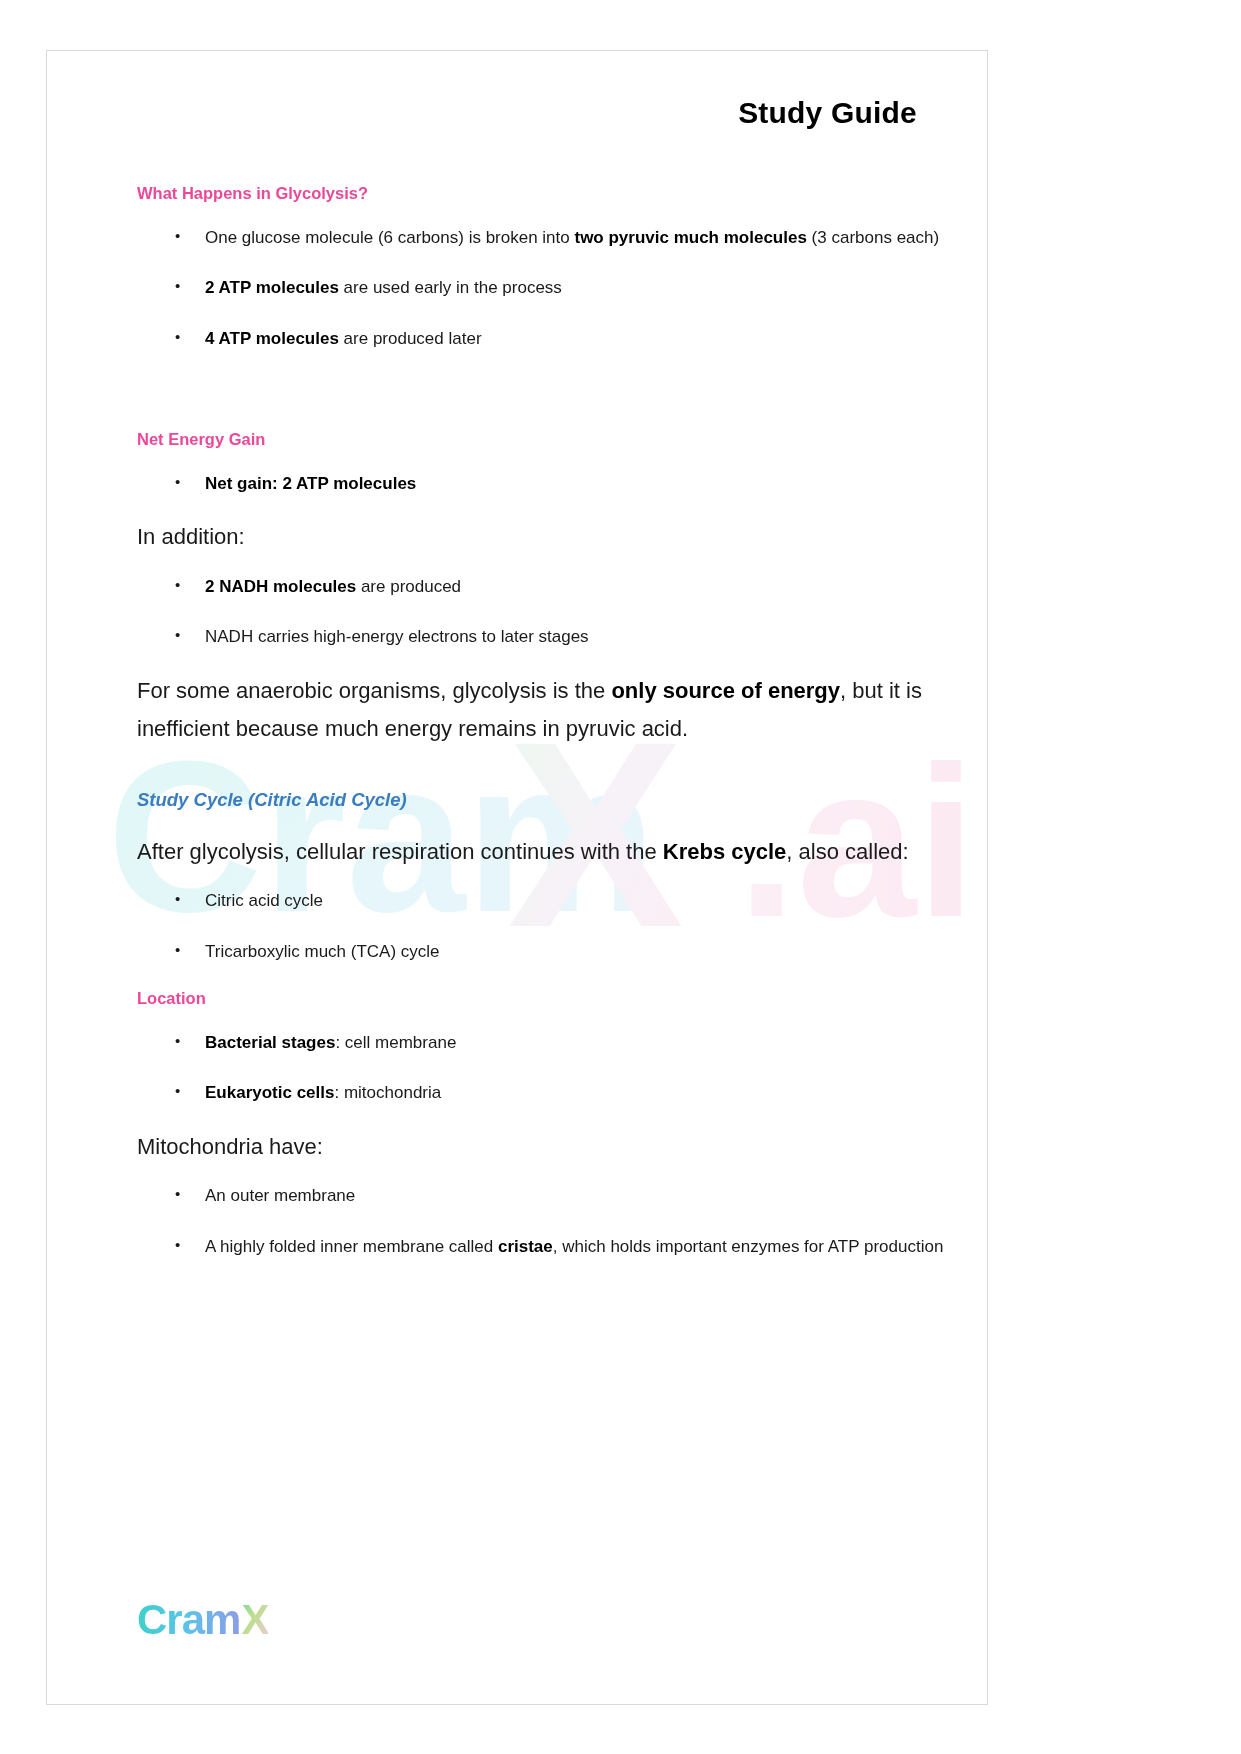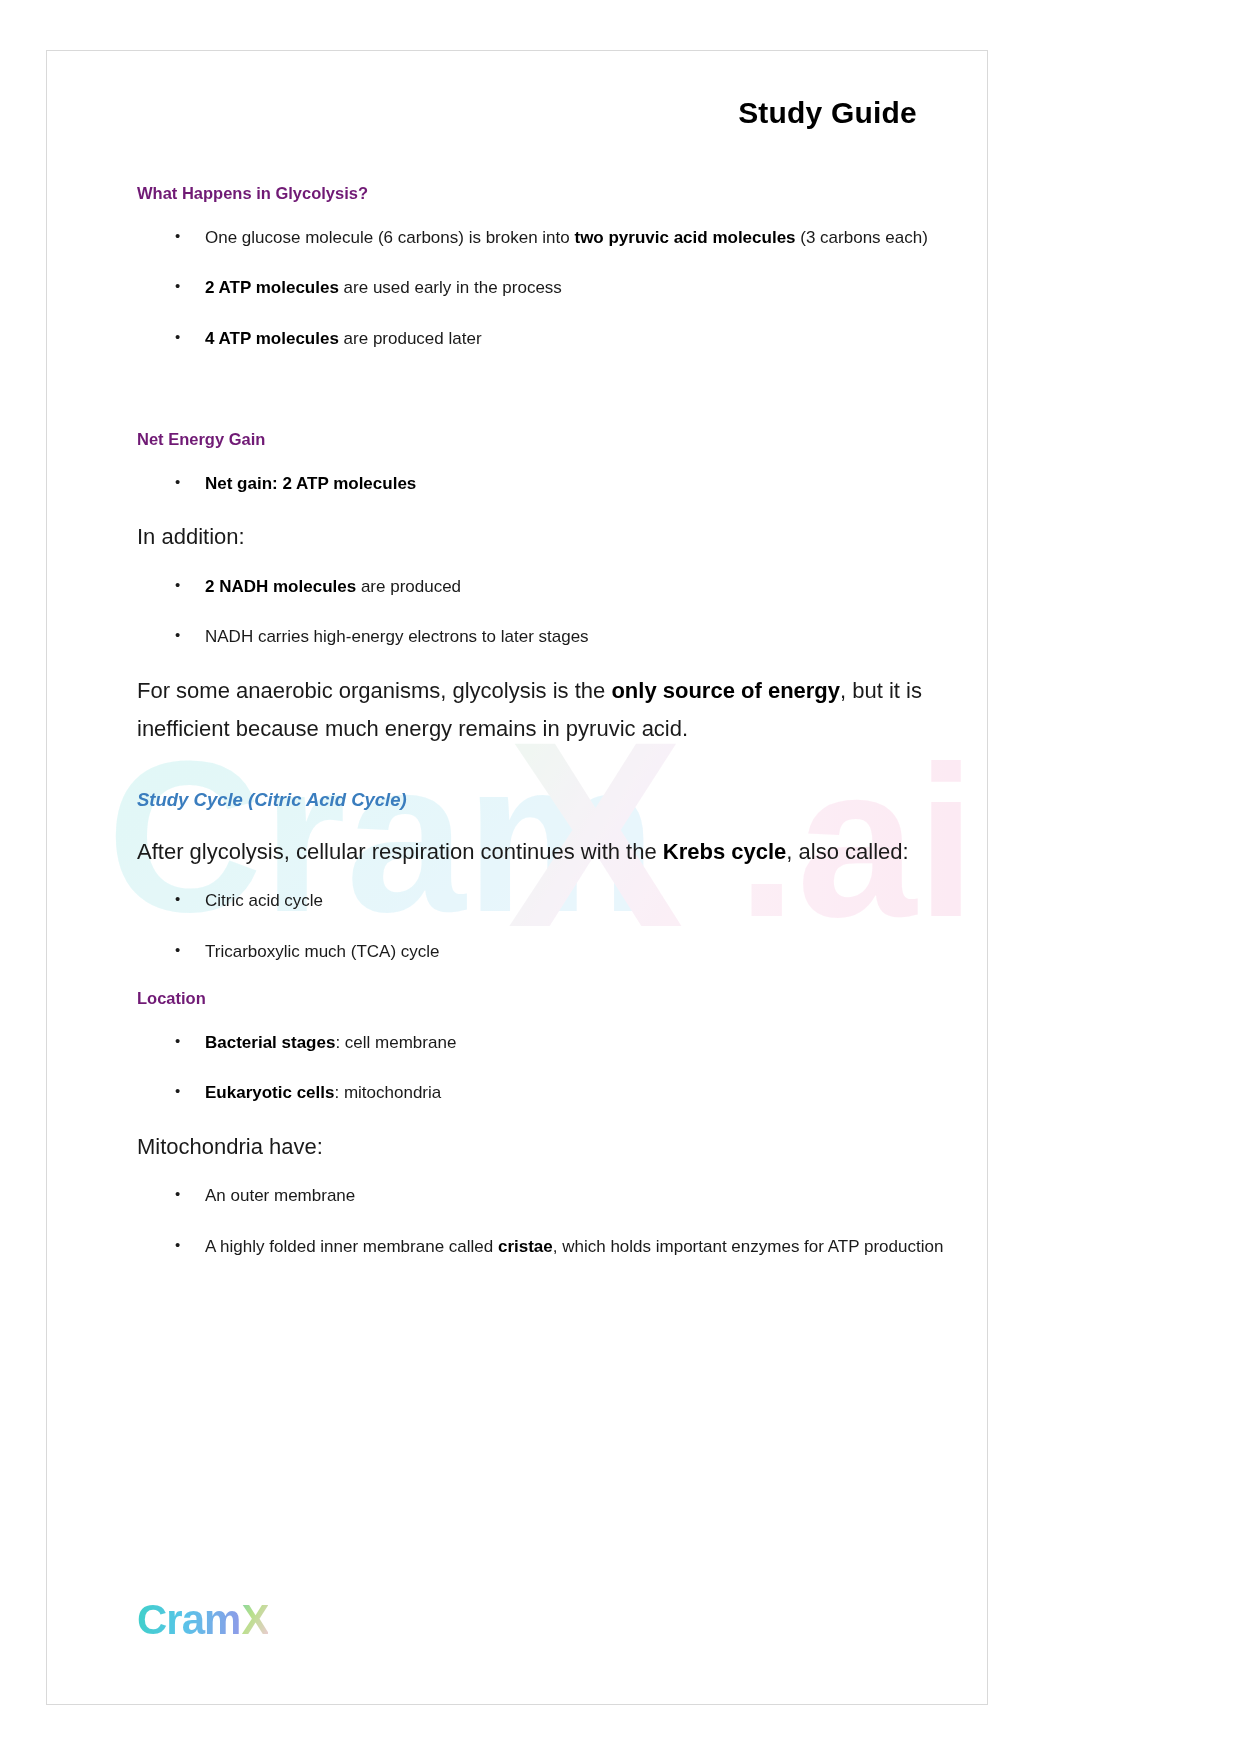--- a/index.html
+++ b/index.html
@@ -37,21 +37,21 @@
   }
   .content {
     position: absolute;
     left: 90px;
     top: 130px;
     width: 880px;
   }
   .h-bold {
     font-size: 16.5px;
     font-weight: bold;
-    color: #701a75;
+    color: #ec4899;
     margin: 0 0 16px 0;
     line-height: 1.5;
   }
   .section-gap { height: 54px; }
   .para {
     font-size: 22px;
     color: #1a1a1a;
     line-height: 1.75;
     margin: 0 0 14px 0;
   }
@@ -150,21 +150,21 @@
         <text x="60" y="200" font-family="Liberation Sans, sans-serif" font-size="215" font-weight="bold" fill="url(#wmC)">Cram</text>
         <text x="460" y="215" font-family="Liberation Sans, sans-serif" font-size="265" font-weight="bold" fill="url(#wmX)">X</text>
         <text x="690" y="205" font-family="Liberation Sans, sans-serif" font-size="215" font-weight="bold" fill="url(#wmAI)">.ai</text>
       </svg>
     </div>
 
     <div class="content">
 
       <div class="h-bold">What Happens in Glycolysis?</div>
       <ul class="bullets">
-        <li>One glucose molecule (6 carbons) is broken into <b>two pyruvic acid molecules</b> (3 carbons each)</li>
+        <li>One glucose molecule (6 carbons) is broken into <b>two pyruvic much molecules</b> (3 carbons each)</li>
         <li><b>2 ATP molecules</b> are used early in the process</li>
         <li><b>4 ATP molecules</b> are produced later</li>
       </ul>
 
       <div class="section-gap"></div>
 
       <div class="h-bold">Net Energy Gain</div>
       <ul class="bullets">
         <li><b>Net gain: 2 ATP molecules</b></li>
       </ul>

